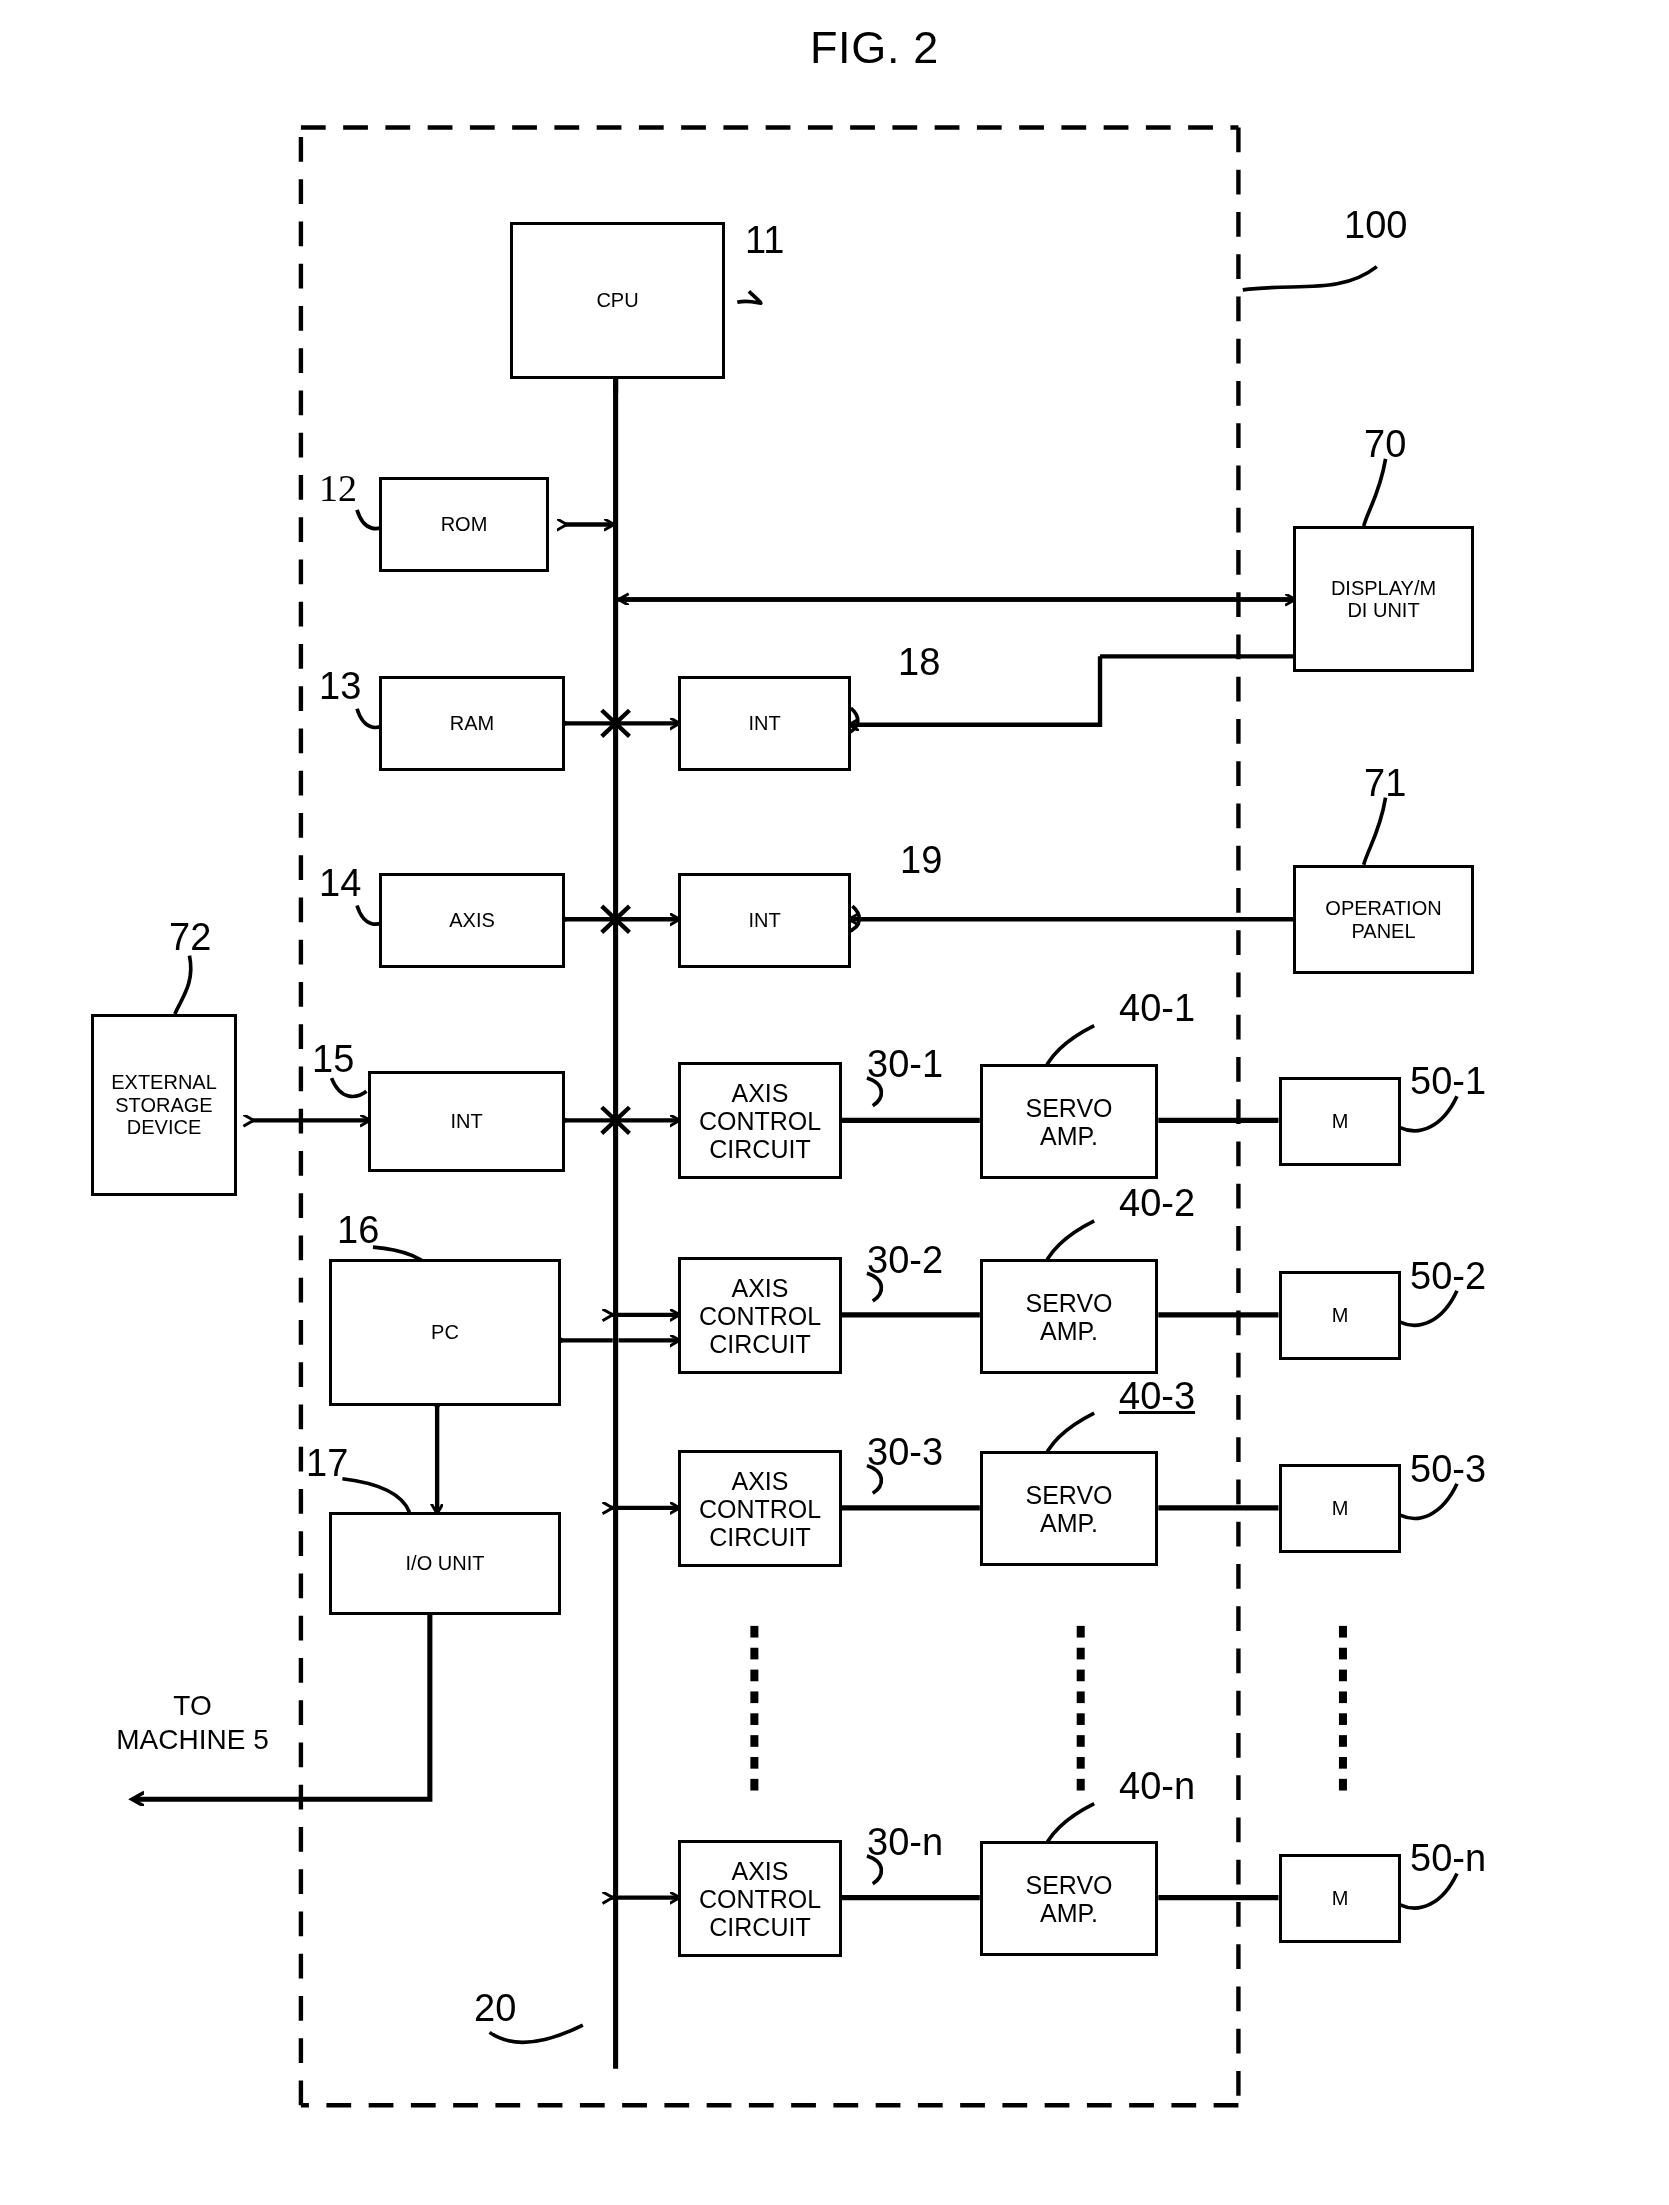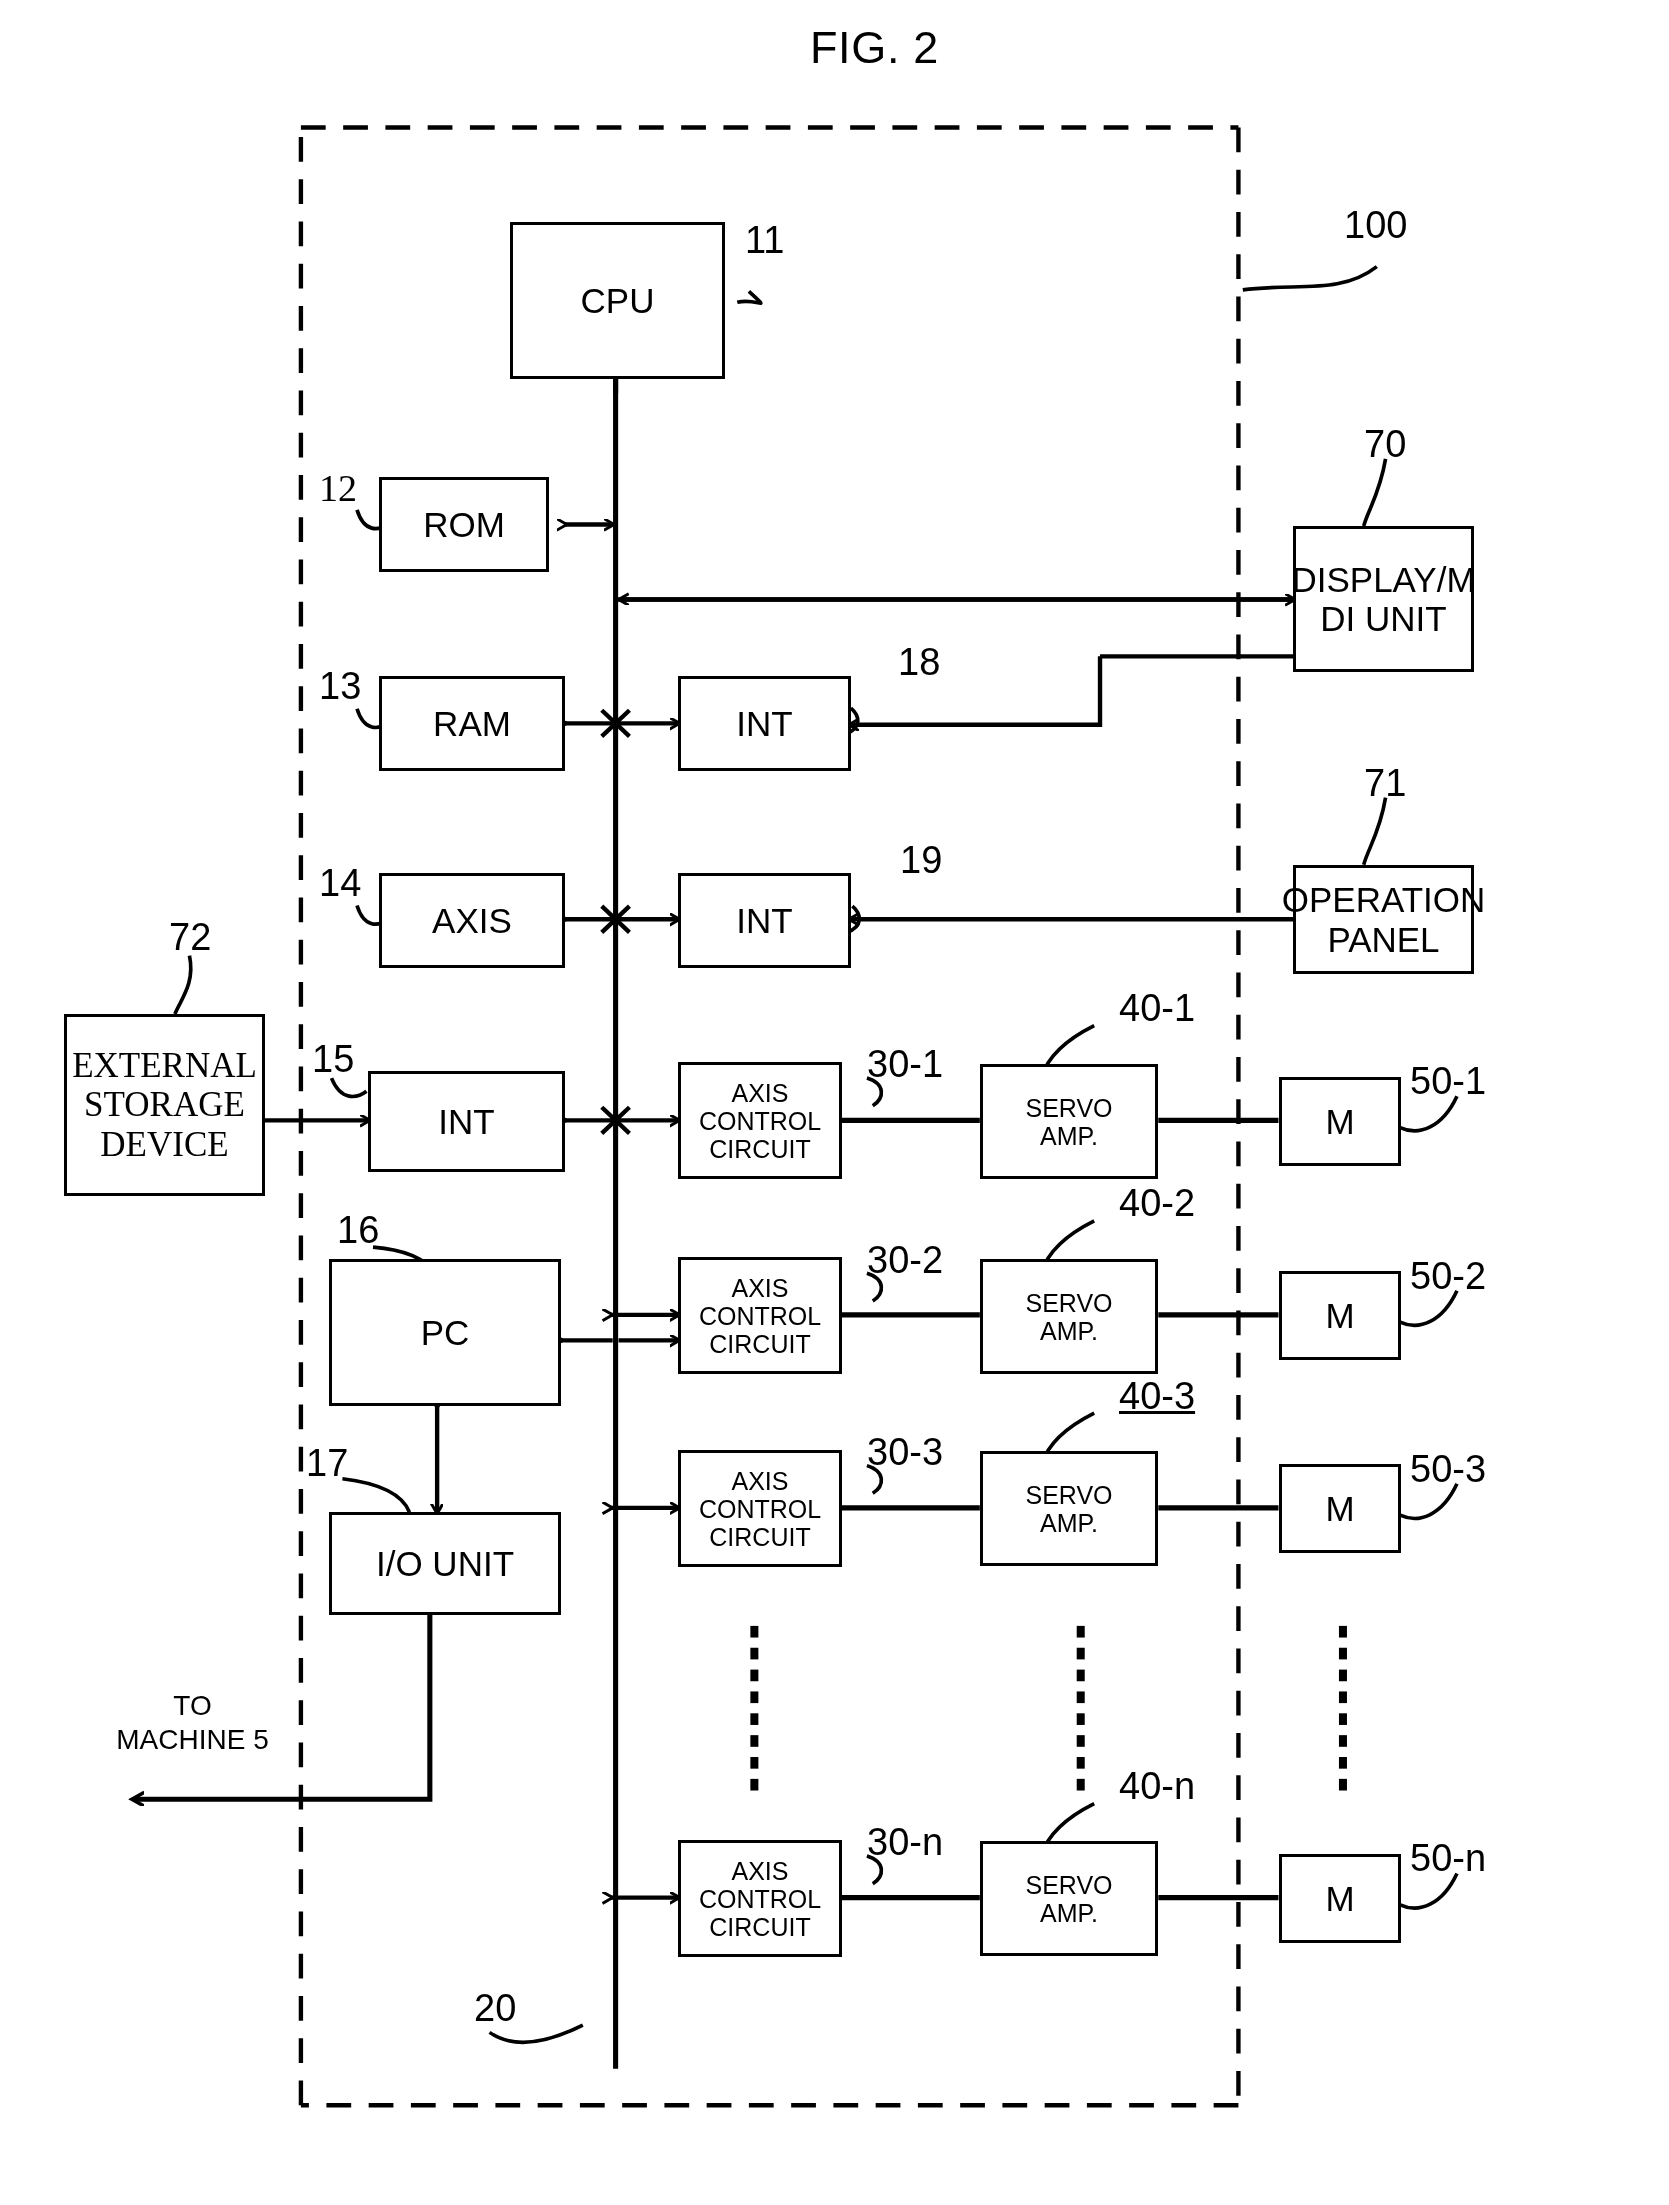--- a/index.html
+++ b/index.html
@@ -13,21 +13,21 @@
   .figtitle{
     position:absolute;left:0;top:22px;width:1669px;text-align:center;
     font-size:45px;font-weight:400;letter-spacing:0.7px;
     font-family:"Liberation Sans", sans-serif;
     padding-left:40px;
   }
   
   .blk{
     position:absolute;box-sizing:border-box;border:3.6px solid #000;background:#fff;
     display:flex;align-items:center;justify-content:center;text-align:center;
-    font-size:35px;line-height:1.12;font-family:"Liberation Sans", sans-serif;
+    font-size:20px;line-height:1.12;font-family:"Liberation Sans", sans-serif;
     z-index:4;
   }
   .blk span{display:block;white-space:pre-line;}
   .blk.small{font-size:25px;}
   
   .ref{
     position:absolute;font-size:38px;font-family:"Liberation Sans", sans-serif;
     white-space:nowrap;z-index:6;
   }
   .note{
@@ -270,21 +270,21 @@
 DI UNIT</span>
   </div>
   <div class="ref" style="left:1364px;top:423px;">70</div>
 
   <div class="blk" style="left:1293px;top:865px;width:181px;height:109px;">
     <span>OPERATION
 PANEL</span>
   </div>
   <div class="ref" style="left:1364px;top:762px;">71</div>
 
-  <div class="blk" style="left:64px;top:1014px;width:201px;height:182px;font-family:Liberation Serif, serif;">
+  <div class="blk" style="left:91px;top:1014px;width:146px;height:182px;">
     <span>EXTERNAL
 STORAGE
 DEVICE</span>
   </div>
   <div class="ref" style="left:169px;top:916px;">72</div>
 
   <div class="blk" style="left:368px;top:1071px;width:197px;height:101px;">
     <span>INT</span>
   </div>
   <div class="ref" style="left:312px;top:1038px;">15</div>

